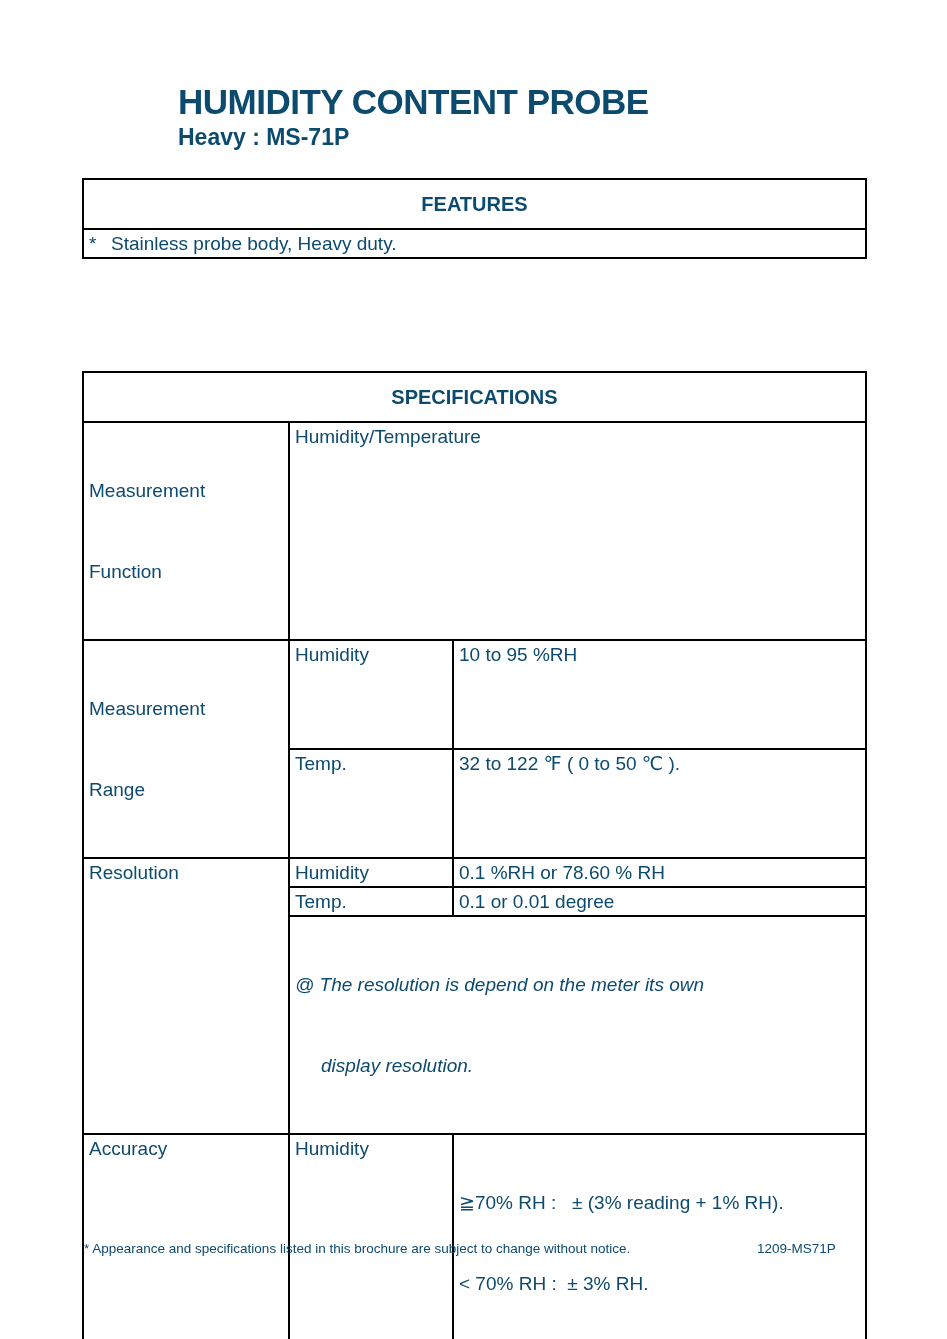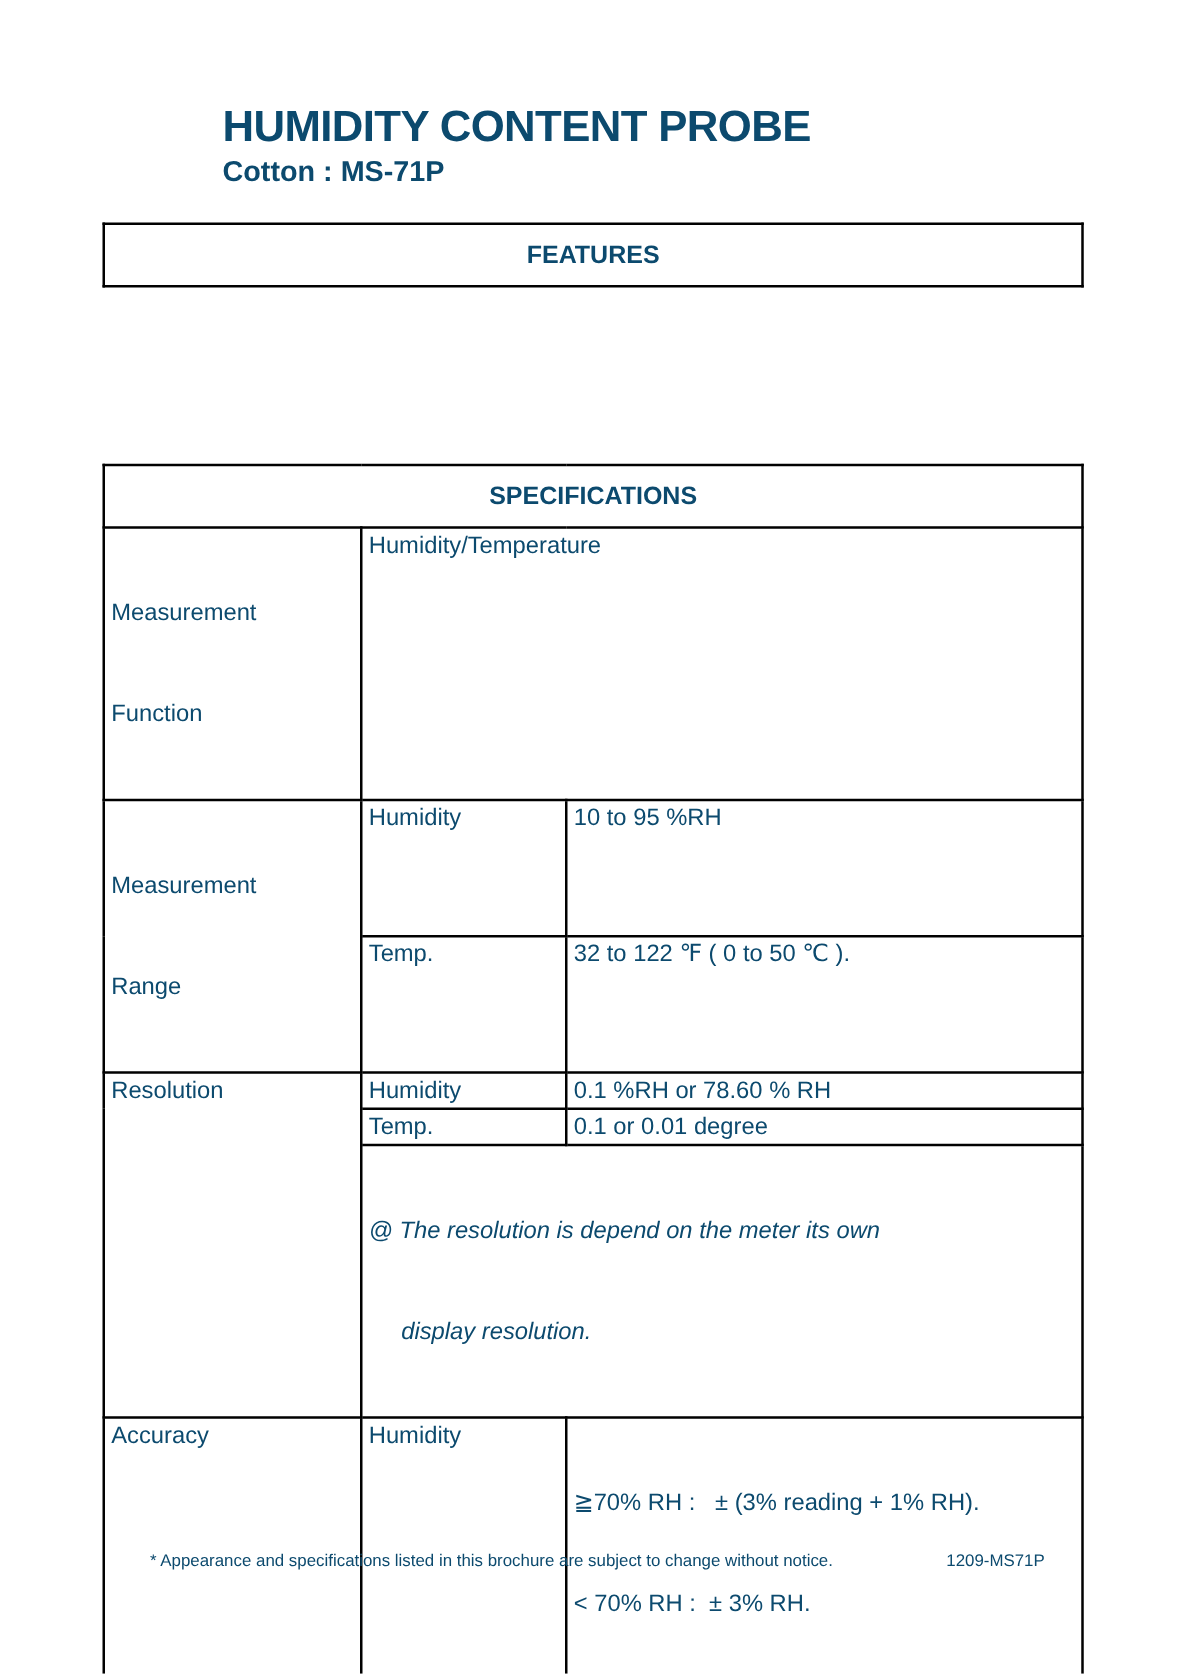--- a/index.html
+++ b/index.html
@@ -28,39 +28,42 @@
     text-align:center;font-weight:bold;font-size:20px;line-height:28px;padding:10px;
   }
   .features{top:178px;}
   .specs{top:371px;}
   .star{display:inline-block;width:22px;}
   .cont{padding-left:22px;}
   .note{font-style:italic;}
   .note .cont{padding-left:26px;}
   .footer{
     position:absolute;left:84px;top:1241px;width:779px;
-    font-size:13.5px;line-height:16px;padding-left:36px;
+    font-size:13.5px;line-height:16px;
   }
   .footer .code{position:absolute;left:673px;top:0;}
 </style>
 </head>
 <body>
 
 <div class="page">
 
   <h1 class="title">HUMIDITY CONTENT PROBE</h1>
-  <div class="model">Cotton : MS-71P</div>
+  <div class="model">Heavy : MS-71P</div>
 
   <table class="tbl features">
     <colgroup>
         <col style="width:783px">
       </colgroup>
     <tbody>
         <tr>
       <td class="hdr">FEATURES</td>
+    </tr>
+    <tr>
+      <td><div><span class="star">*</span><span>Stainless probe body, Heavy duty.</span></div></td>
     </tr>
   </tbody>
     </table>
 
   <table class="tbl specs">
     <colgroup>
         <col style="width:206px">
         <col style="width:164px">
         <col style="width:413px">
       </colgroup>

